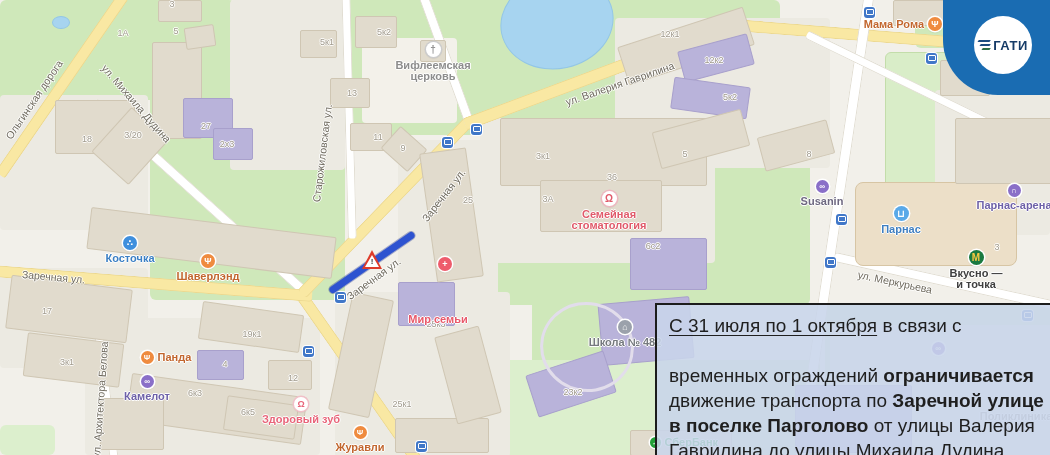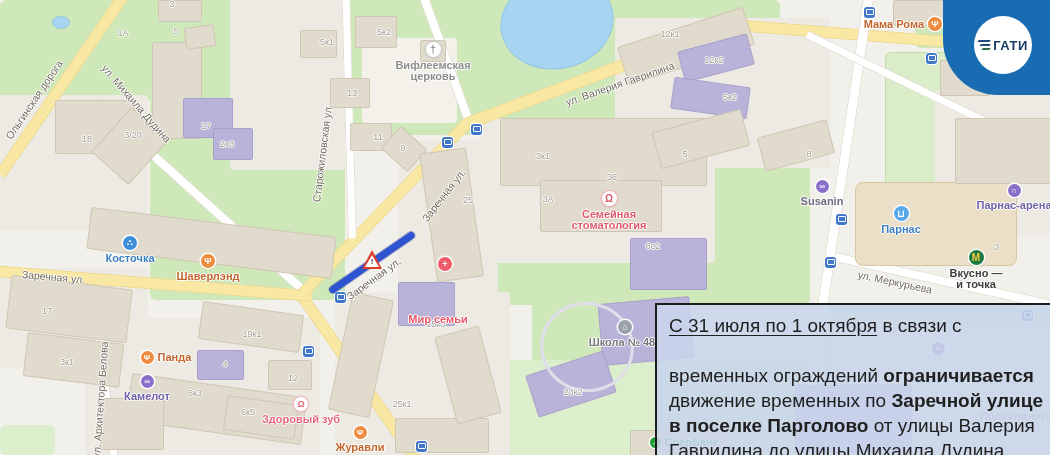--- a/index.html
+++ b/index.html
@@ -292,21 +292,21 @@
 
   <div id="closure" style="left: 330px; top: 287.5px; width: 102.078px; transform: rotate(-34.6242deg); background: rgb(46, 83, 208);"></div>
   <div id="warn" style="left: 362px; top: 250px;">
     <div class="t1"></div>
     <div class="t2"></div>
     <div class="ex">!</div>
   </div>
 </div>
 
 <div id="overlay-box">
-  <span id="overlay-text"><u>С 31 июля по 1 октября</u><span> в связи с</span><br><br><span>временных ограждений </span><b>ограничивается</b><br><span>движение временных по </span><b>Заречной улице</b><br><b>в поселке Парголово</b><span> от улицы Валерия</span><br><span>Гаврилина до улицы Михаила Дудина.</span><br></span>
+  <span id="overlay-text"><u>С 31 июля по 1 октября</u><span> в связи с</span><br><br><span>временных ограждений </span><b>ограничивается</b><br><span>движение транспорта по </span><b>Заречной улице</b><br><b>в поселке Парголово</b><span> от улицы Валерия</span><br><span>Гаврилина до улицы Михаила Дудина.</span><br></span>
 </div>
 
 <div id="logo-badge">
   <div id="logo-circle">
     <span id="logo-stripes">
         <i></i>
         <i></i>
         <i></i>
       </span>
     <span id="logo-text">ГАТИ</span>

